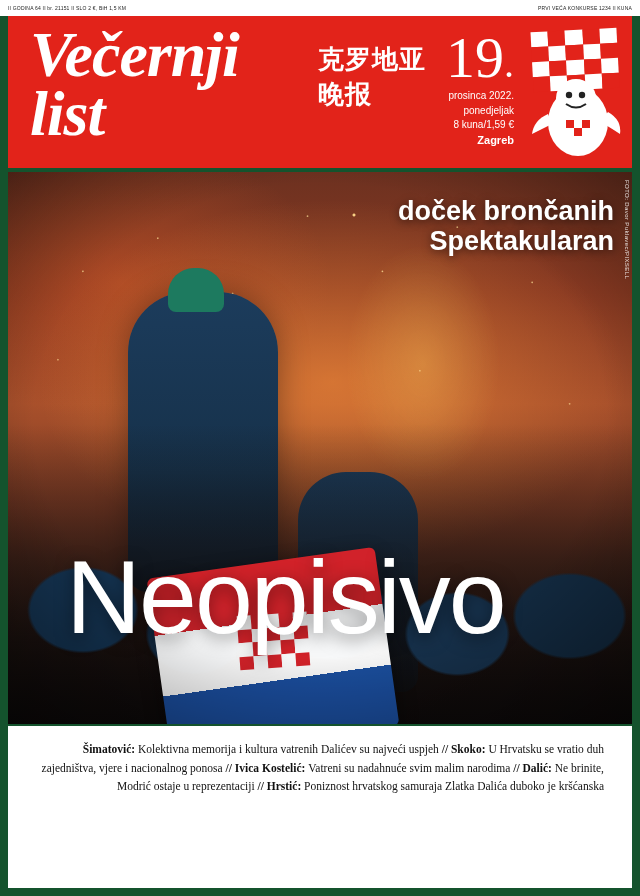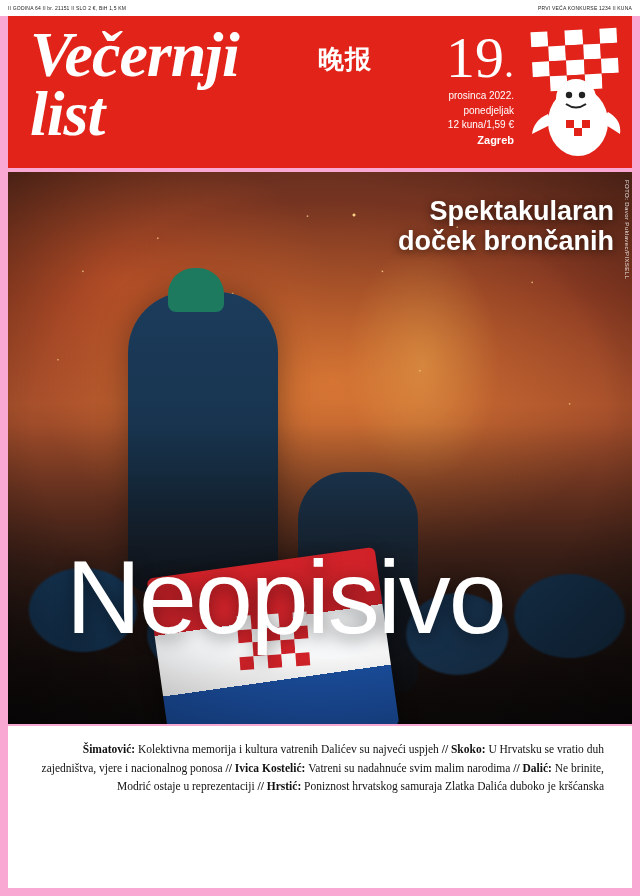--- a/index.html
+++ b/index.html
@@ -10,21 +10,21 @@
   body {
     width: 640px;
     height: 896px;
     overflow: hidden;
     font-family: "Liberation Sans", sans-serif;
   }
   .page {
     position: relative;
     width: 640px;
     height: 896px;
-    background: #f9a8d4;
+    background: #14532d;
     overflow: hidden;
   }
 
   
   .topbar {
     position: absolute;
     top: 0; left: 0;
     width: 640px;
     height: 16px;
     background: #ffffff;
@@ -315,29 +315,30 @@
   </div>
 
   <div class="masthead">
 
     <div class="logo">
       <span class="l1">Večernji</span>
       <span class="l2">list</span>
     </div>
 
     <div class="cjk-overlay">
+      <div>克罗地亚</div>
       <div>晚报</div>
     </div>
 
     <div class="dateblock">
       <div class="daynum"><span>19</span><span class="dot">.</span></div>
       <div class="meta">
         <div>prosinca 2022.</div>
         <div>ponedjeljak</div>
-        <div>12 kuna/1,59 €</div>
+        <div>8 kuna/1,59 €</div>
         <div class="city">Zagreb</div>
       </div>
     </div>
 
     <div class="crest">
       <div class="w"></div>
         <div class="r"></div>
         <div class="w"></div>
         <div class="r"></div>
         <div class="w"></div>
@@ -407,22 +408,22 @@
           <div class="r"></div>
           <div class="w"></div>
           <div class="r"></div>
       </div>
     </div>
     <div class="vignette"></div>
 
     <div class="photo-credit">FOTO: Davor Puklavec/PIXSELL</div>
 
     <div class="kicker">
+      <div>doček brončanih</div>
       <div>Spektakularan</div>
-      <div>doček brončanih</div>
     </div>
 
     <div class="headline">Neopisivo</div>
 
   </div>
 
   <div class="teasers">
     <span><span><b>Šimatović: </b><span>Kolektivna memorija i kultura vatrenih Dalićev su najveći uspjeh</span></span><span class="sep"> // </span><span><b>Skoko: </b><span>U Hrvatsku se vratio duh zajedništva, vjere i nacionalnog ponosa</span></span><span class="sep"> // </span><span><b>Ivica Kostelić: </b><span>Vatreni su nadahnuće svim malim narodima</span></span><span class="sep"> // </span><span><b>Dalić: </b><span>Ne brinite, Modrić ostaje u reprezentaciji</span></span><span class="sep"> // </span><span><b>Hrstić: </b><span>Poniznost hrvatskog samuraja Zlatka Dalića duboko je kršćanska</span></span></span>
   </div>
 

